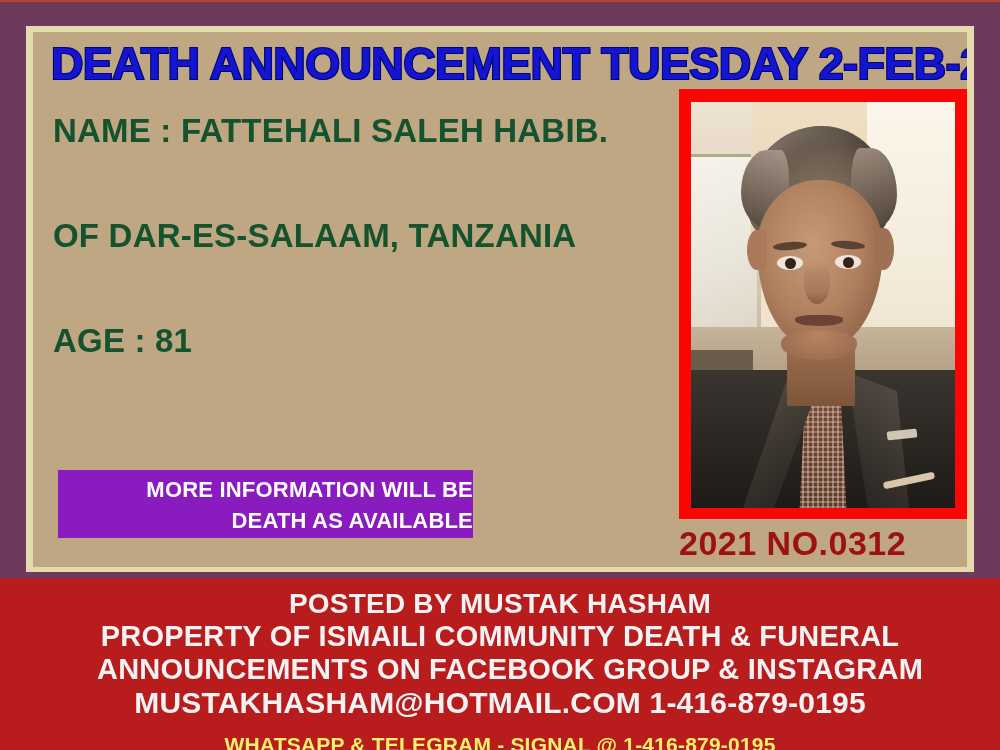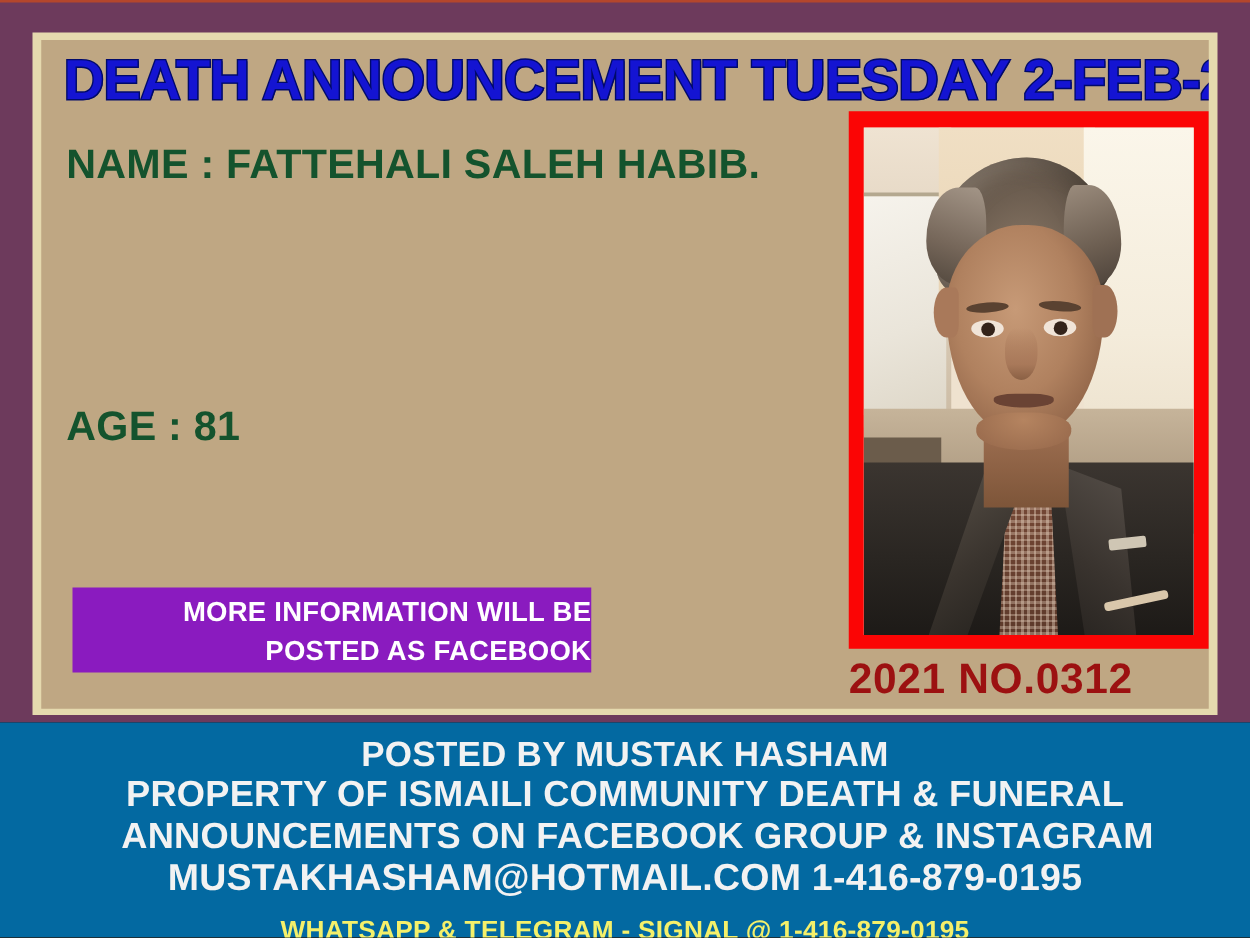--- a/index.html
+++ b/index.html
@@ -330,21 +330,21 @@
     white-space: nowrap;
   }
 
   
   .footer {
     position: absolute;
     left: 0;
     top: 578px;
     width: 1000px;
     height: 172px;
-    background: #0369a1;
+    background: #b91c1c;
     box-sizing: border-box;
     padding-top: 6px;
   }
   .footer-line {
     display: block;
     text-align: center;
     color: #f2f2f2;
     font-weight: 700;
     white-space: nowrap;
     letter-spacing: 0.2px;
@@ -368,26 +368,27 @@
   <div class="frame-top-rule"></div>
   <div class="frame-purple"></div>
   <div class="frame-cream"></div>
 
   <div class="card">
 
     <div class="title">DEATH  ANNOUNCEMENT TUESDAY 2-FEB-2021</div>
 
     <div class="detail-line detail-name">NAME : FATTEHALI SALEH HABIB.</div>
 
+    <div class="detail-line detail-place">OF DAR-ES-SALAAM, TANZANIA</div>
 
     <div class="detail-line detail-age">AGE : 81</div>
 
     <div class="info-banner">
       <span>MORE INFORMATION  WILL BE</span>
-      <span>POSTED AS FACEBOOK</span>
+      <span>DEATH AS AVAILABLE</span>
     </div>
 
     <div class="photo-wrap">
       <div class="photo">
         <div class="ph-wallL"></div>
         <div class="ph-screen"></div>
         <div class="ph-wallMid"></div>
         <div class="ph-wallR"></div>
         <div class="ph-lowerbg"></div>
         <div class="ph-deskL"></div>

